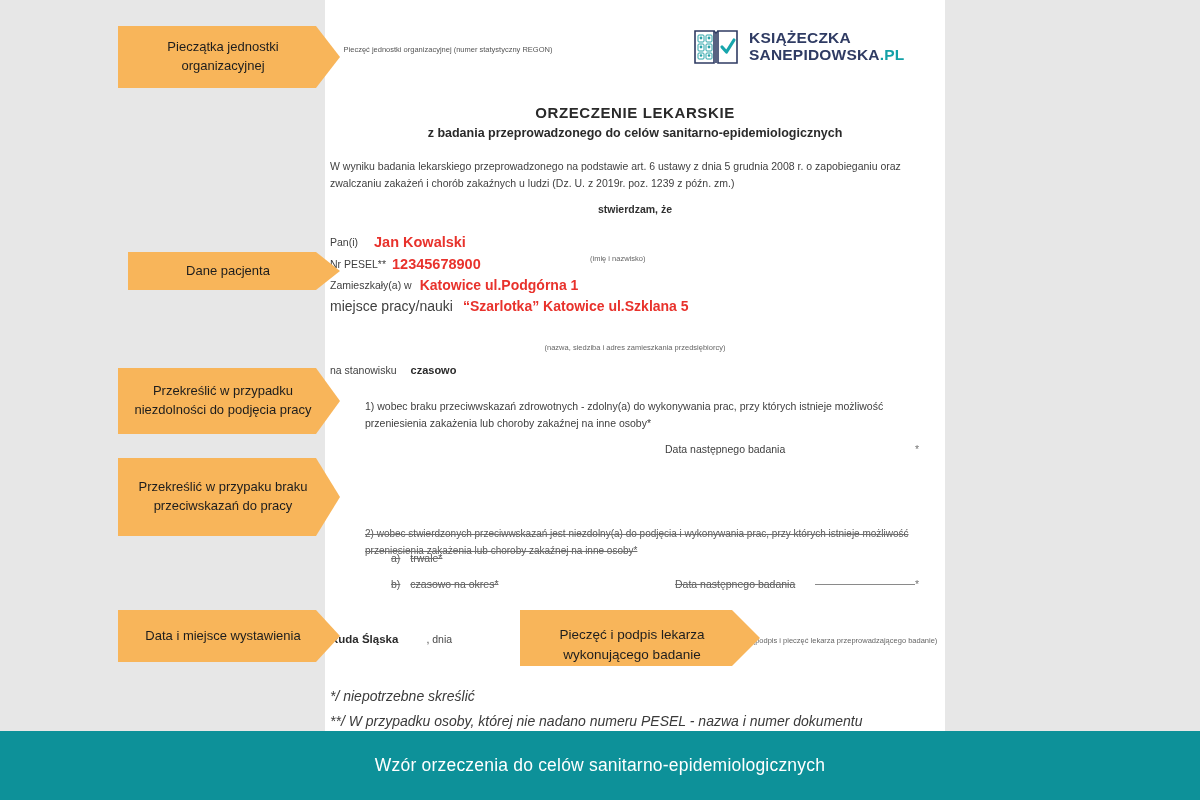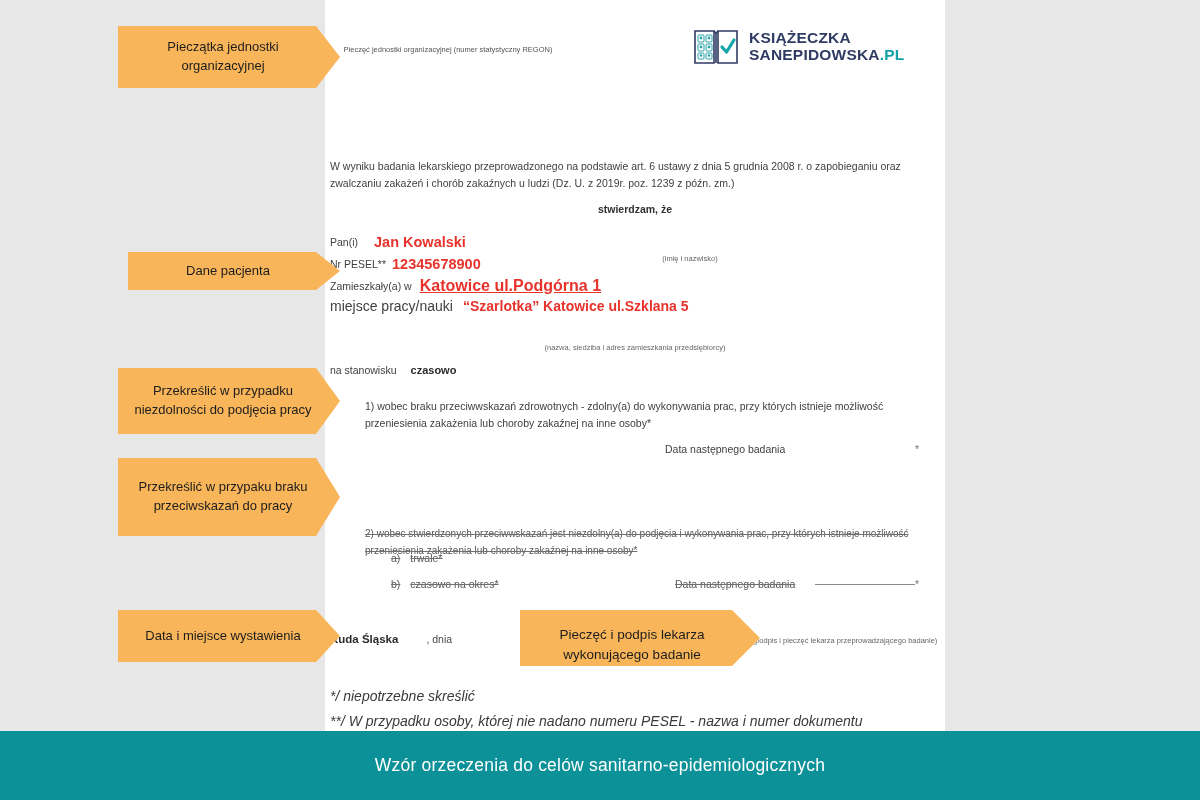--- a/index.html
+++ b/index.html
@@ -51,25 +51,25 @@
   .pvalue{
     color:#e8322c;font-weight:bold;font-size:14.5px;white-space:nowrap;
     font-family:"Liberation Sans", sans-serif;
   }
   #row-pan{top:234px;}
   #row-pesel{top:256px;}
   #row-zam{top:277px;}
   #row-praca{top:298px;}
   #row-pan .pvalue{margin-left:16px;}
   #row-pesel .pvalue{margin-left:6px;}
-  #row-zam .pvalue{margin-left:8px;font-size:16px;text-decoration:underline;}
+  #row-zam .pvalue{margin-left:8px;font-size:14px;}
   #row-praca .pvalue{margin-left:10px;font-size:14px;}
   #row-praca .plabel{font-size:14px;}
 
-  #cap-imie{position:absolute;left:265px;top:254px;width:200px;text-align:center;
+  #cap-imie{position:absolute;left:265px;top:254px;width:200px;text-align:left;
             font-size:7.5px;color:#666;}
   #cap-nazwa{position:absolute;left:100px;top:343px;width:420px;text-align:center;
              font-size:7.5px;color:#666;}
 
   #row-stanowisko{position:absolute;left:5px;top:364px;display:flex;align-items:baseline;gap:14px;}
   #row-stanowisko .plabel{font-size:10.5px;}
   #stanowisko-value{font-size:11px;font-weight:bold;color:#2b2b2b;}
 
   
   #clause1{position:absolute;left:40px;top:398px;width:565px;
@@ -169,20 +169,22 @@
 
         <path d="M30 21 L34.5 26 L42 14" fill="none" stroke="#17a5ac" stroke-width="3.2" stroke-linecap="round" stroke-linejoin="round"></path>
       </svg>
     </span>
     <span id="logo-text">
       <div class="l1"><span>KSIĄŻECZKA</span></div>
       <div class="l2"><span>SANEPIDOWSKA</span><span class="tld">.PL</span></div>
     </span>
   </div>
 
+  <div id="title1">ORZECZENIE LEKARSKIE</div>
+  <div id="title2">z badania przeprowadzonego do celów sanitarno-epidemiologicznych</div>
   <div id="intro">W wyniku badania lekarskiego przeprowadzonego na podstawie art. 6 ustawy z dnia 5 grudnia 2008 r. o zapobieganiu oraz zwalczaniu zakażeń i chorób zakaźnych u ludzi (Dz. U. z 2019r. poz. 1239 z późn. zm.)</div>
   <div id="stwierdzam">stwierdzam, że</div>
 
   <div class="prow" id="row-pan">
     <span class="plabel">Pan(i)</span>
     <span class="pvalue">Jan Kowalski</span>
   </div>
 
   <div class="prow" id="row-pesel">
     <span class="plabel">Nr PESEL**</span>

